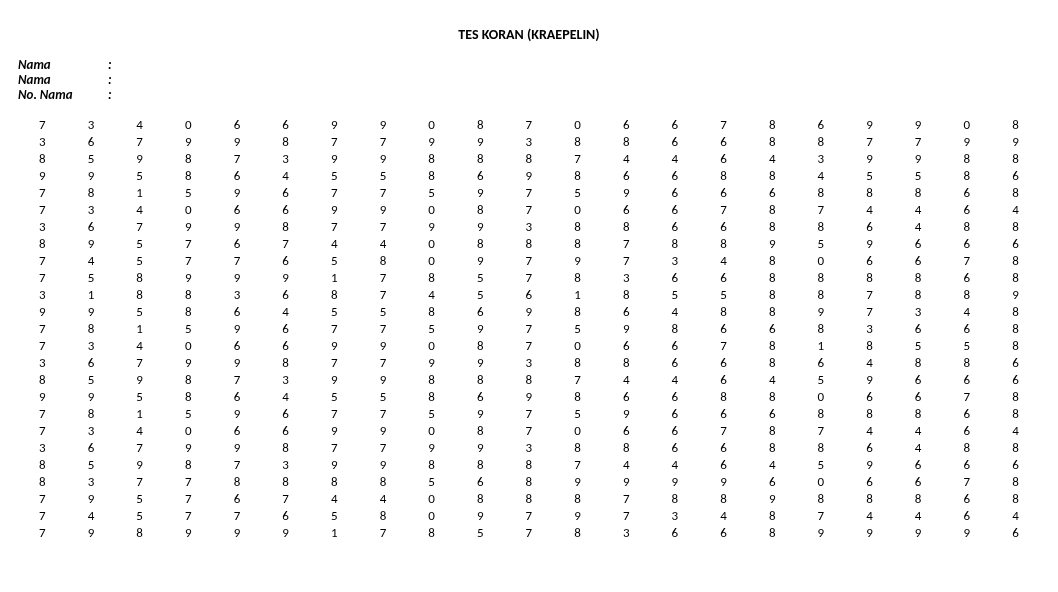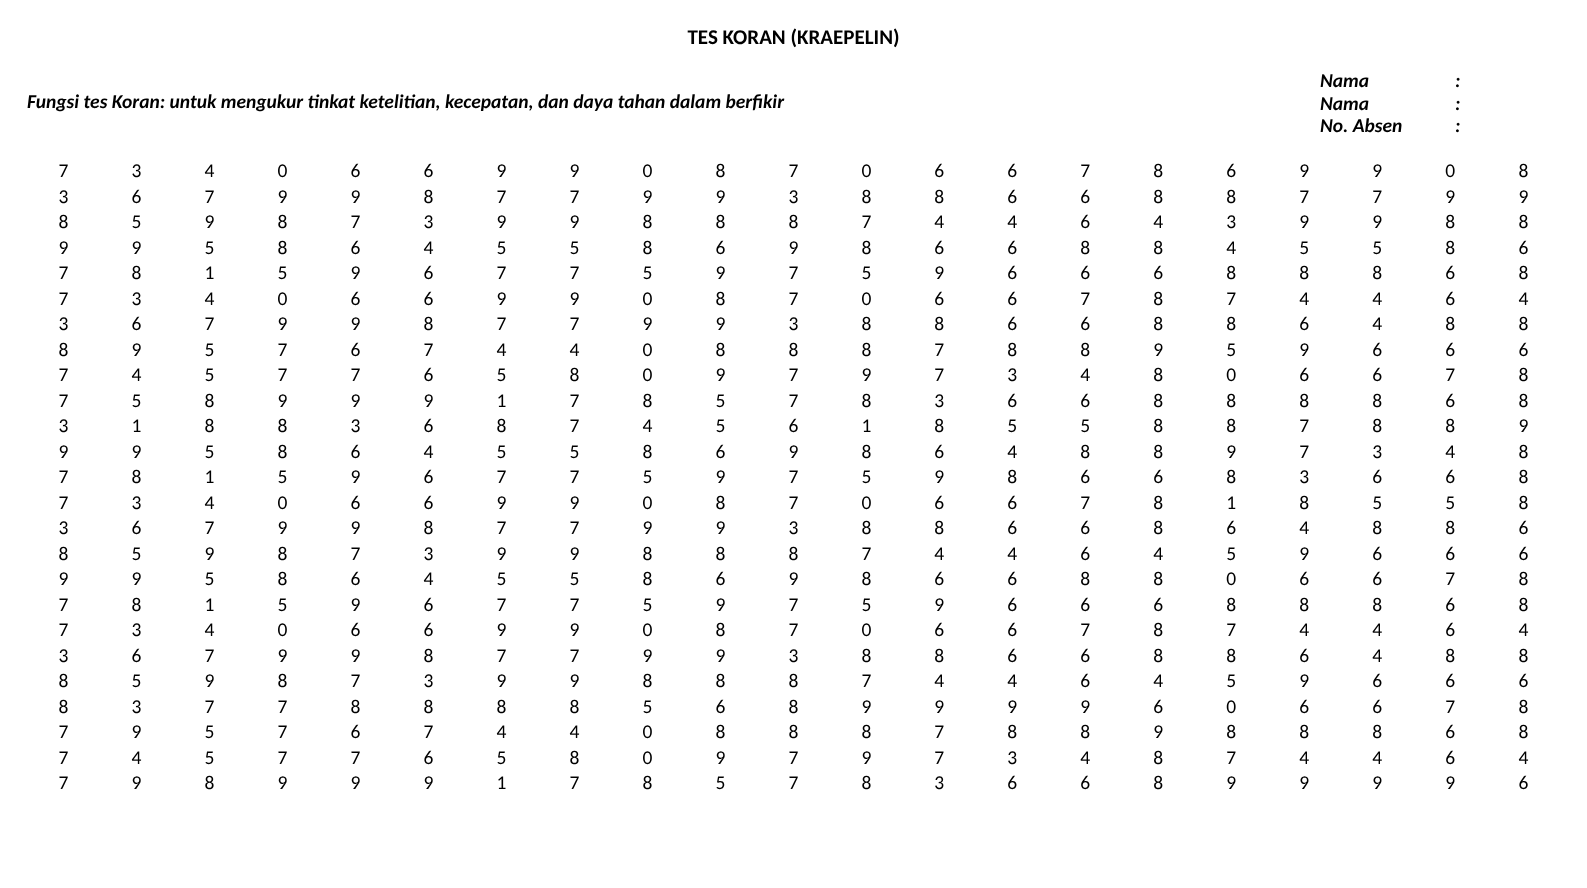--- a/index.html
+++ b/index.html
@@ -10,21 +10,21 @@
       margin: 0;
       padding: 8px 18px;
       width: 1058px;
       box-sizing: border-box;
     }
     .title {
       text-align: center;
       font-weight: bold;
       font-size: 14px;
       margin-bottom: 14px;
-      margin-top: 8px;
+      margin-top: 18px;
     }
     .header-row {
       display: flex;
       justify-content: space-between;
       align-items: flex-start;
       margin-bottom: 14px;
     }
     .fungsi {
       font-style: italic;
       font-weight: bold;
@@ -58,32 +58,31 @@
       width: 4.76%;
       font-weight: normal;
     }
   </style>
 </head>
 <body>
 
 <div class="title">TES KORAN (KRAEPELIN)</div>
 
 <div class="header-row">
-  <div class="fungsi">Fungsi tes Koran: untuk mengukur tinkat ketelitian, kecepatan, dan daya tahan dalam berfikir</div>
   <div class="info-block">
     <div class="info-line">
       <span class="info-label">Nama</span>
       <span class="info-colon">:</span>
     </div>
     <div class="info-line">
       <span class="info-label">Nama</span>
       <span class="info-colon">:</span>
     </div>
     <div class="info-line">
-      <span class="info-label">No. Absen</span>
+      <span class="info-label">No. Nama</span>
       <span class="info-colon">:</span>
     </div>
   </div>
 </div>
 
 <table class="grid">
   <tbody id="grid-body">
       <tr>
         <td>7</td>
         <td>3</td>

